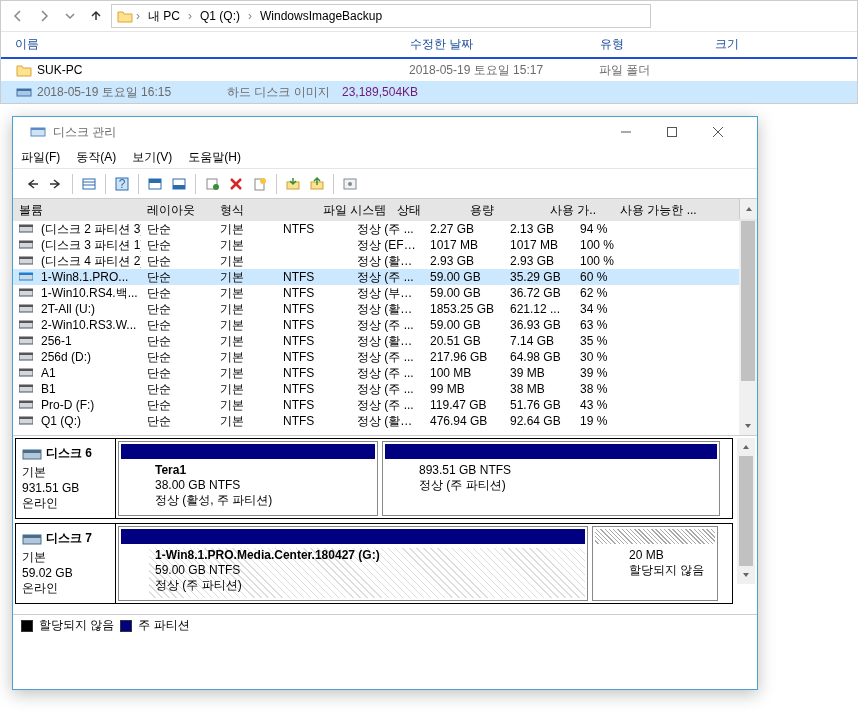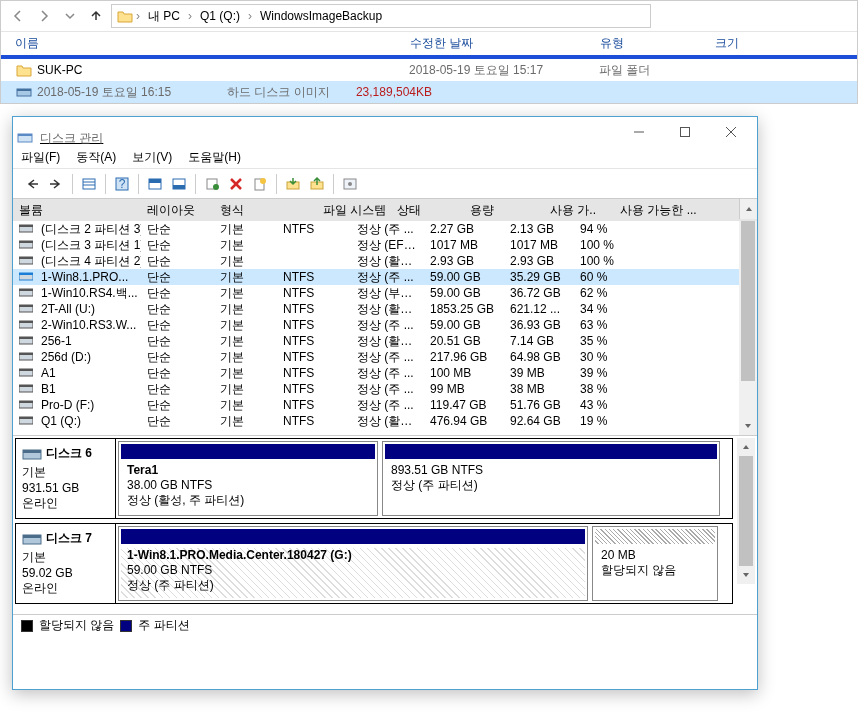--- a/index.html
+++ b/index.html
@@ -8,38 +8,38 @@
 
 .explorer { border: 1px solid #ccc; }
 .explorer-nav { display: flex; align-items: center; height: 30px; padding: 0 6px; gap: 4px; }
 .nav-arrow { width: 22px; height: 22px; display: flex; align-items: center; justify-content: center; color: #888; cursor: default; }
 .nav-arrow.enabled { color: #333; }
 .breadcrumb { display: flex; align-items: center; border: 1px solid #ccc; height: 24px; padding: 0 4px; flex: 0 0 auto; width: 540px; }
 .breadcrumb .folder-icon { width: 18px; height: 16px; display: flex; align-items: center; justify-content: center; color: #d9a639; }
 .crumb { padding: 0 6px; }
 .crumb-sep { color: #888; padding: 0 2px; }
 
-.explorer-header { display: flex; border-top: 1px solid #e5e5e5; border-bottom: 4px solid #1d4ed8; background: #fff; height: 28px; align-items: center; padding-left: 14px; }
+.explorer-header { display: flex; border-top: 1px solid #e5e5e5; border-bottom: 2px solid #1d4ed8; background: #fff; height: 28px; align-items: center; padding-left: 14px; }
 .eh-col { color: #16499a; font-size: 12px; }
 .eh-name { width: 395px; }
 .eh-date { width: 190px; }
 .eh-type { width: 115px; }
 .eh-size { width: 80px; }
 
 .explorer-row { display: flex; align-items: center; height: 22px; padding-left: 14px; }
 .explorer-row.selected { background: #cce8ff; }
 .er-icon { width: 18px; display: flex; align-items: center; justify-content: center; margin-right: 4px; }
 .er-name { width: 372px; }
 .er-date { width: 190px; color: #6b6b6b; }
 .er-type { width: 115px; color: #6b6b6b; }
-.er-size { width: 100px; color: #b91c1c; text-align: right; padding-right: 10px; }
+.er-size { width: 100px; color: #701a75; text-align: left; padding-right: 10px; }
 
 
 .dm-window { position: absolute; left: 12px; top: 116px; width: 746px; height: 574px; border: 1px solid #4ea0d0; background: #fff; box-shadow: 0 4px 16px rgba(0,0,0,0.25); }
-.dm-title { height: 30px; display: flex; align-items: flex-end; padding: 0 3px; text-decoration: underline; }
+.dm-title { height: 30px; display: flex; align-items: center; padding: 0 16px; }
 .dm-title-icon { width: 18px; height: 18px; display: flex; align-items: center; justify-content: center; margin-right: 6px; }
 .dm-title-text { flex: 1; color: #666; font-size: 12px; }
 .dm-title-btns { display: flex; gap: 0; }
 .dm-title-btn { width: 46px; height: 30px; display: flex; align-items: center; justify-content: center; color: #555; }
 .dm-title-btn.close { color: #555; }
 
 .dm-menu { height: 22px; display: flex; align-items: center; padding: 0 8px; gap: 16px; border-bottom: 1px solid #e5e5e5; }
 .dm-menu-item { }
 
 .dm-toolbar { height: 30px; display: flex; align-items: center; padding: 0 8px; gap: 2px; border-bottom: 1px solid #ccc; }
@@ -79,21 +79,21 @@
 .dm-scrollbar-v .thumb { background: #c1c1c1; margin: 0 2px; height: 160px; }
 
 .dm-diagram { padding: 2px; position: relative; }
 .dm-disk { display: flex; border: 1px solid #000; margin-bottom: 4px; }
 .dm-disk-info { width: 100px; padding: 6px; border-right: 1px solid #000; }
 .dm-disk-info .disk-icon { display: flex; align-items: center; gap: 4px; font-weight: bold; margin-bottom: 2px; }
 .dm-disk-parts { display: flex; flex: 1; }
 .dm-part { border: 1px solid #888; margin: 2px; padding: 2px; display: flex; flex-direction: column; }
 .dm-part .part-bar { height: 15px; background: #000080; margin-bottom: 4px; }
 .dm-part.unalloc .part-bar { background: repeating-linear-gradient(45deg, #fff, #fff 2px, #aaa 2px, #aaa 3px); }
-.dm-part .part-text { padding: 0 6px 4px 6px; line-height: 15px; }
+.dm-part .part-text { padding: 0 6px 4px 6px; line-height: 15px; margin-left: 28px; }
 .dm-part .part-text div { white-space: nowrap; }
 .hatched { background: repeating-linear-gradient(45deg, #fff, #fff 4px, #ddd 4px, #ddd 5px); }
 
 .dm-diagram-scroll { position: absolute; right: 2px; top: 2px; bottom: 26px; width: 18px; background: #f0f0f0; display: flex; flex-direction: column; }
 .dm-diagram-scroll .arrow { height: 18px; display: flex; align-items: center; justify-content: center; }
 .dm-diagram-scroll .thumb { background: #c1c1c1; margin: 0 2px; flex: 1; }
 
 .dm-legend { border-top: 1px solid #ccc; height: 22px; display: flex; align-items: center; padding: 0 8px; gap: 6px; margin-top: 4px; }
 .legend-sw { width: 12px; height: 12px; border: 1px solid #333; }
 .legend-sw.unalloc { background: #000; }

